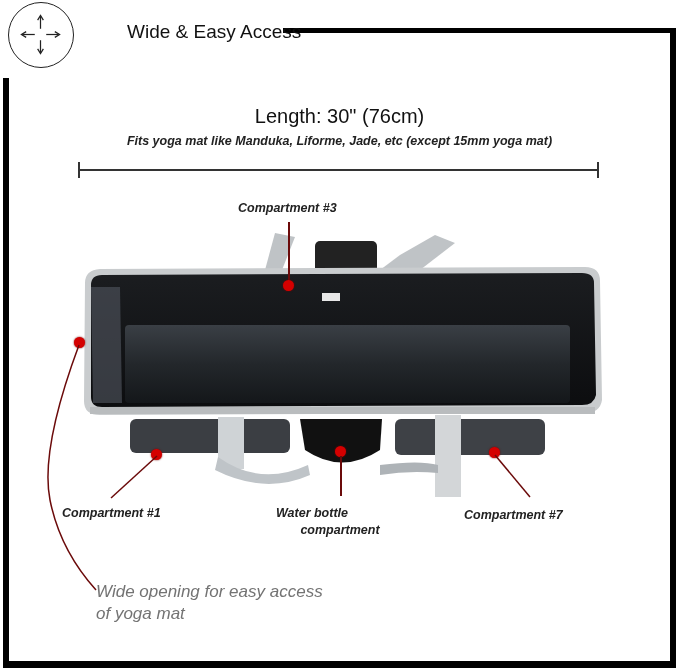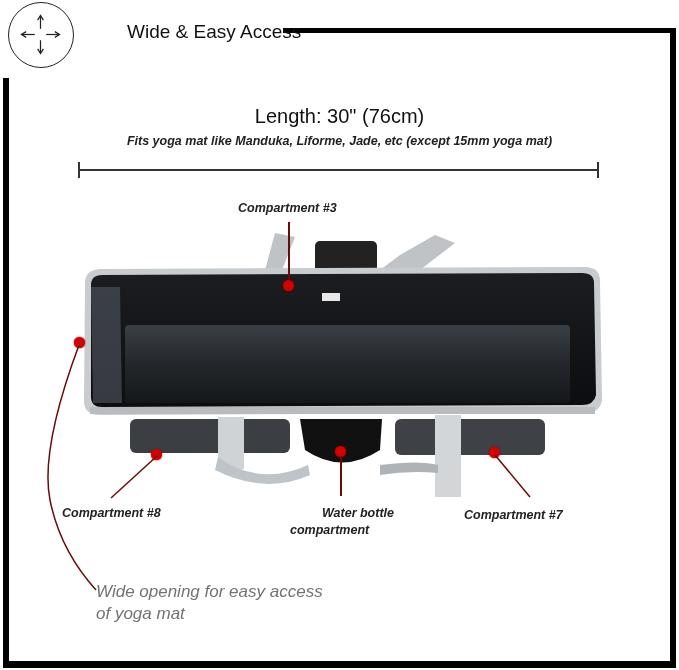--- a/index.html
+++ b/index.html
@@ -97,24 +97,24 @@
 <svg class="abs" style="left:30px;top:340px" width="70" height="260">
   <path d="M49 5 Q10 110 20 160 Q30 210 66 250" stroke="#6b0a0a" stroke-width="1.5" fill="none"></path>
 </svg>
 <div class="abs label-big" style="left:96px;top:581px">Wide opening for easy access</div>
 <div class="abs label-big" style="left:96px;top:603px">of yoga mat</div>
 
 <div class="abs dot" style="left:151px;top:449px"></div>
 <svg class="abs" style="left:105px;top:452px" width="60" height="50">
   <line x1="52" y1="4" x2="6" y2="46" stroke="#6b0a0a" stroke-width="1.5"></line>
 </svg>
-<div class="abs label" style="left:62px;top:506px">Compartment #8</div>
+<div class="abs label" style="left:62px;top:506px">Compartment #1</div>
 
 <div class="abs dot" style="left:335px;top:446px"></div>
 <div class="abs" style="left:340px;top:456px;width:2px;height:40px;background:#6b0a0a"></div>
-<div class="abs label" style="left:294px;top:506px;width:100px;text-align:right">Water bottle</div>
-<div class="abs label" style="left:290px;top:523px;width:100px;text-align:left">compartment</div>
+<div class="abs label" style="left:276px;top:506px;width:100px;text-align:left">Water bottle</div>
+<div class="abs label" style="left:290px;top:523px;width:100px;text-align:center">compartment</div>
 
 <div class="abs dot" style="left:489px;top:447px"></div>
 <svg class="abs" style="left:492px;top:452px" width="45" height="50">
   <line x1="3" y1="3" x2="38" y2="45" stroke="#6b0a0a" stroke-width="1.5"></line>
 </svg>
 <div class="abs label" style="left:464px;top:508px">Compartment #7</div>
 
 </body></html>

